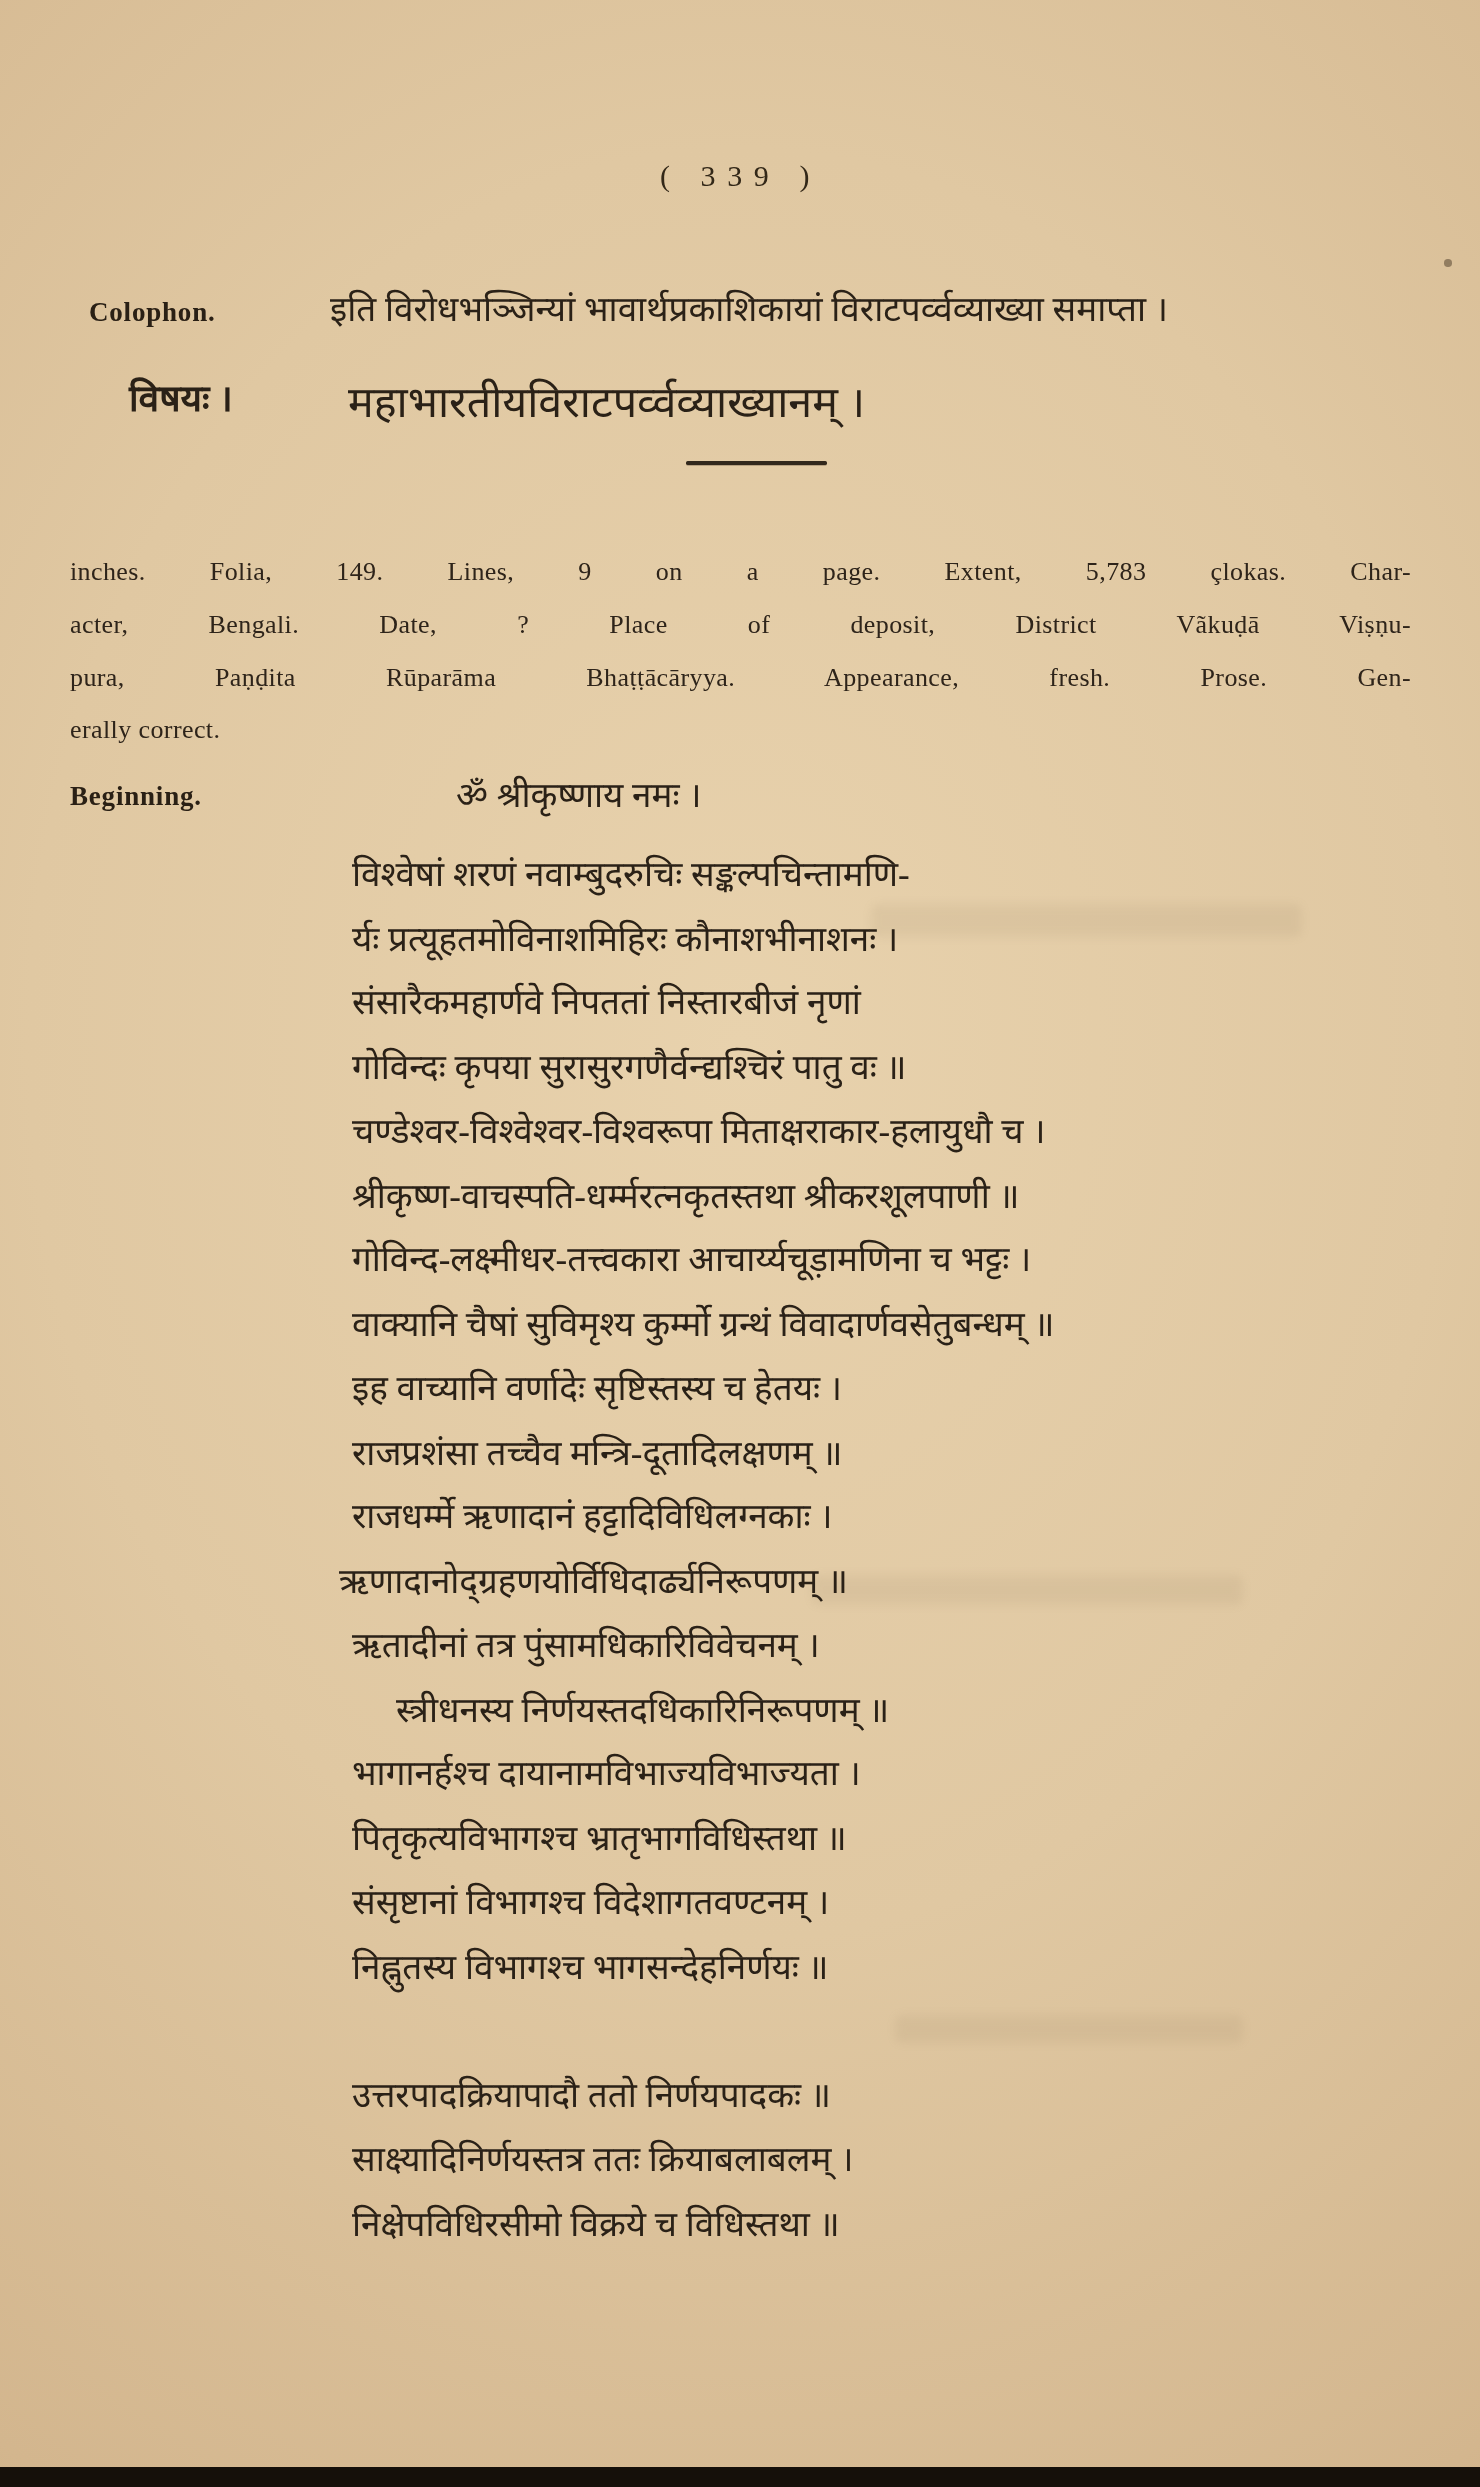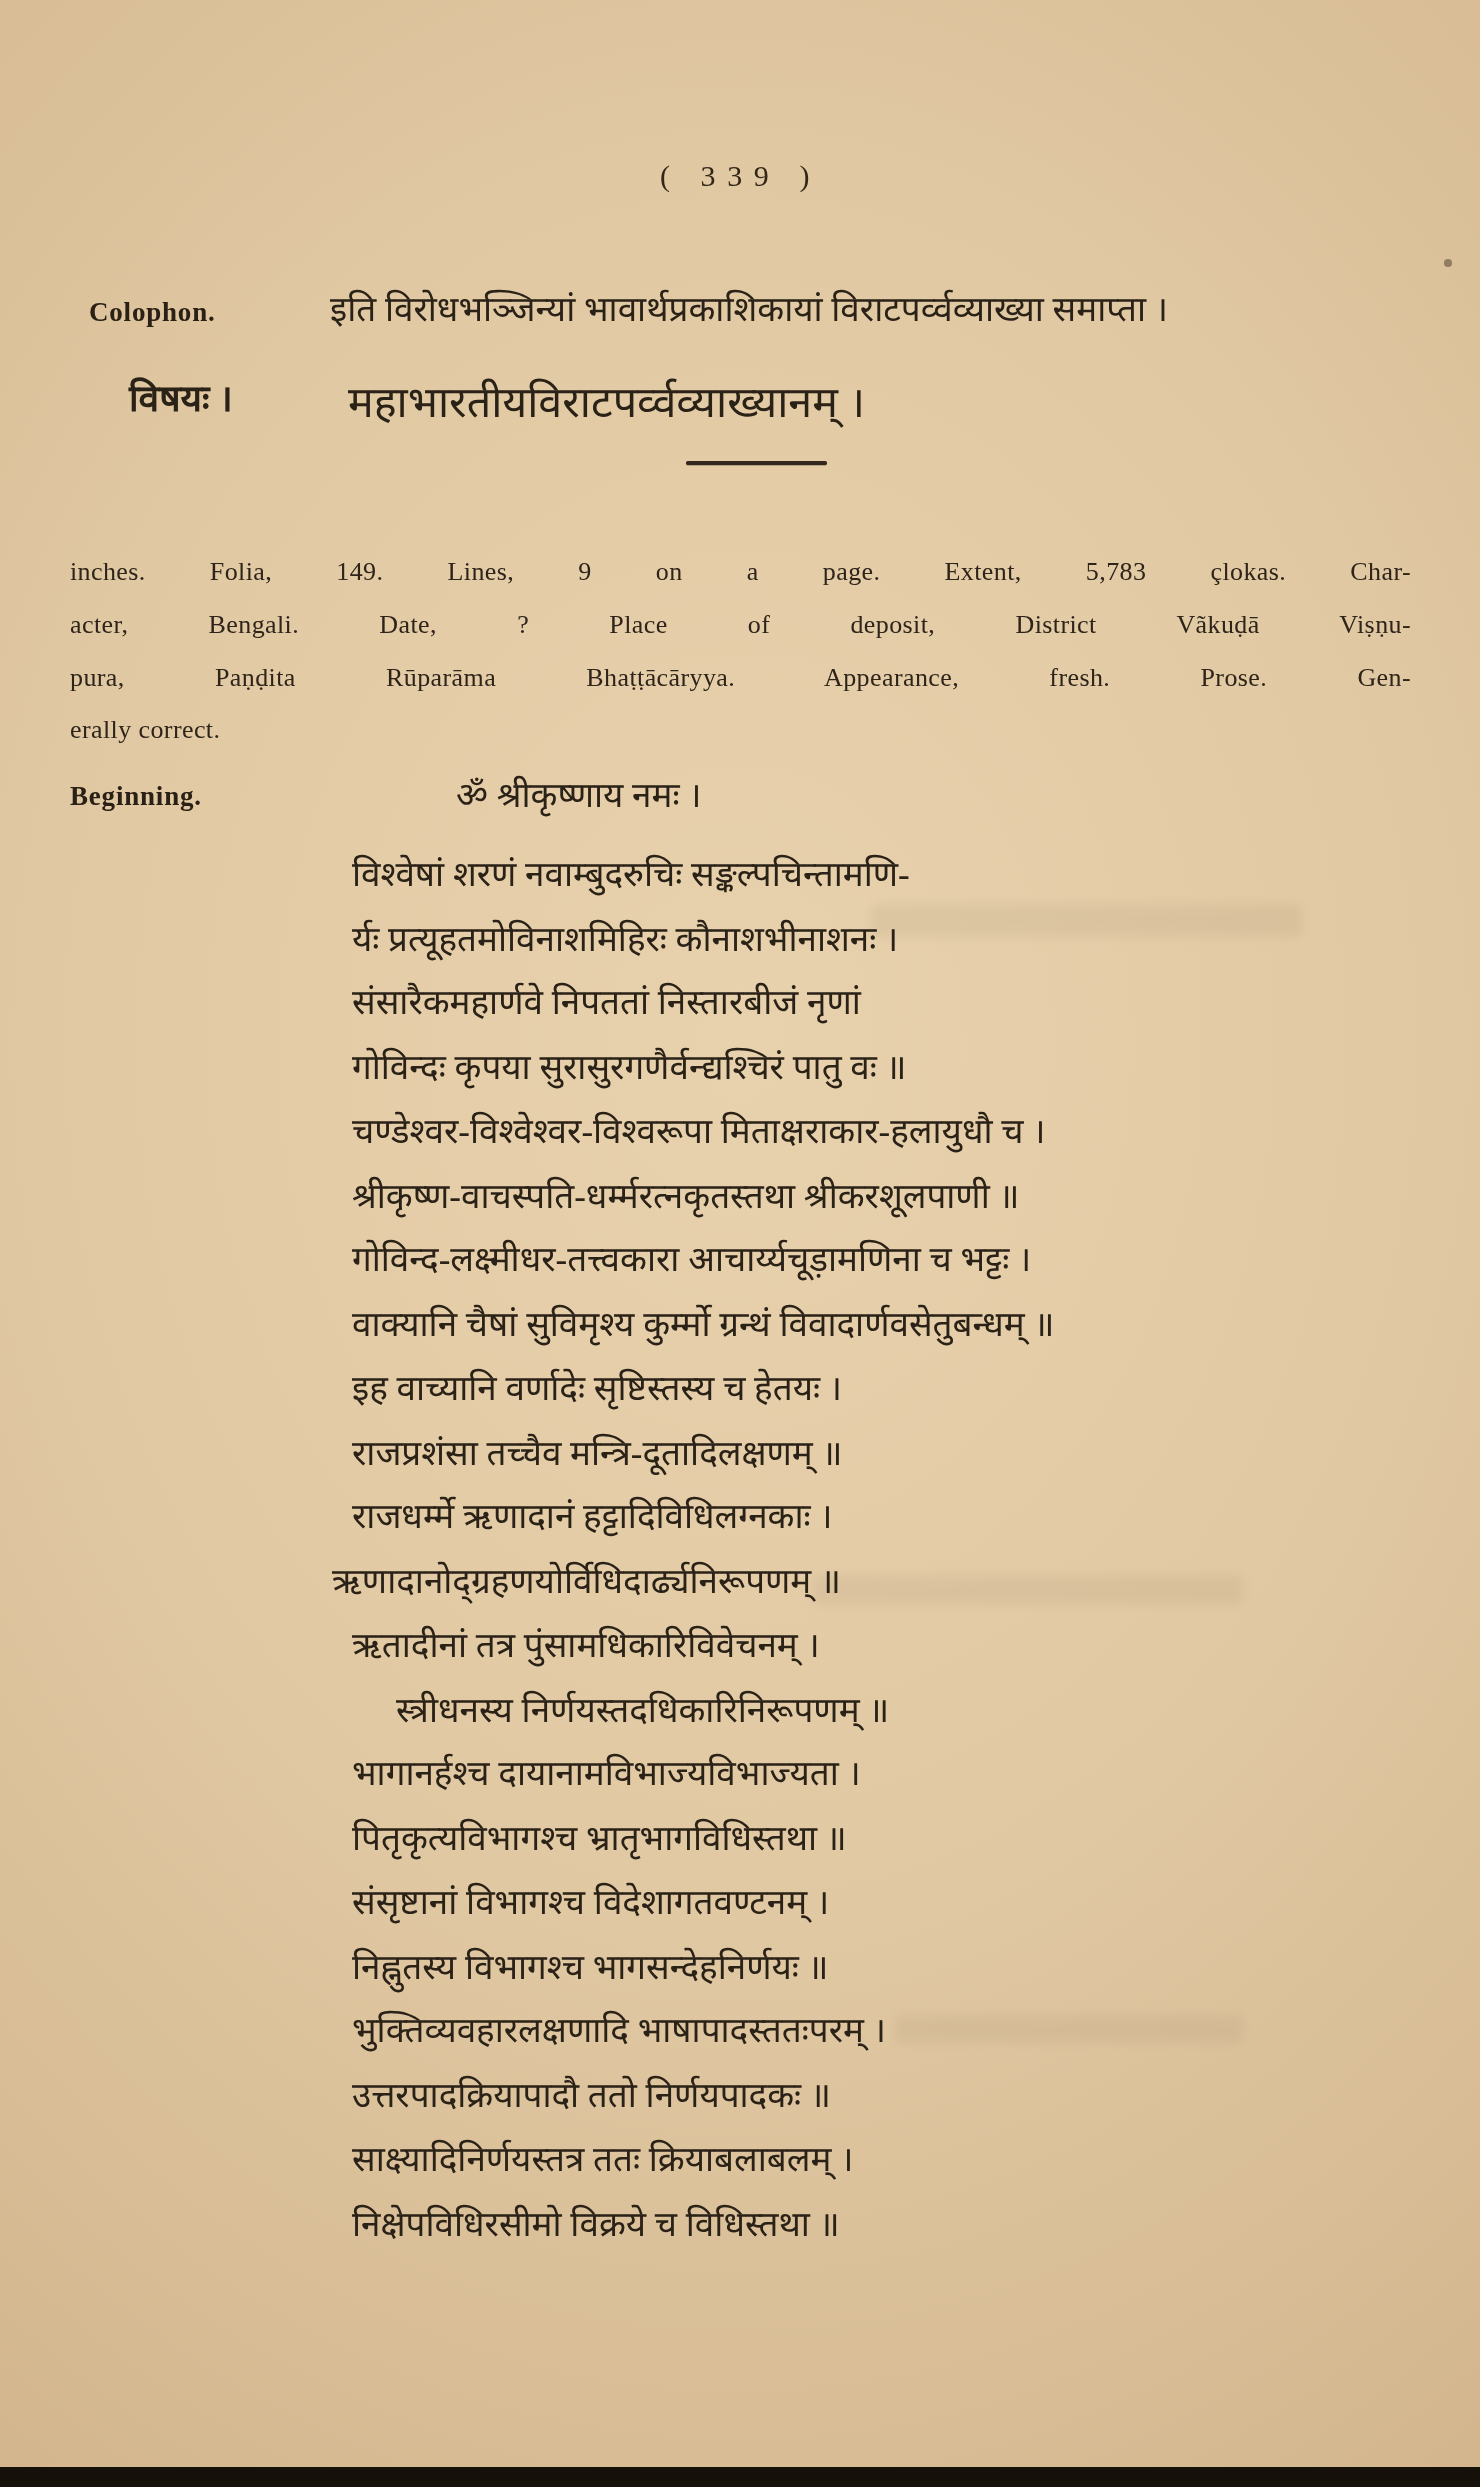--- a/index.html
+++ b/index.html
@@ -96,28 +96,27 @@
   <div class="abs dev" style="top:919px;left:352px;">र्यः प्रत्यूहतमोविनाशमिहिरः कौनाशभीनाशनः ।</div>
   <div class="abs dev" style="top:982px;left:352px;">संसारैकमहार्णवे निपततां निस्तारबीजं नृणां</div>
   <div class="abs dev" style="top:1047px;left:352px;">गोविन्दः कृपया सुरासुरगणैर्वन्द्यश्चिरं पातु वः ॥</div>
   <div class="abs dev" style="top:1111px;left:352px;">चण्डेश्वर-विश्वेश्वर-विश्वरूपा मिताक्षराकार-हलायुधौ च ।</div>
   <div class="abs dev" style="top:1176px;left:352px;">श्रीकृष्ण-वाचस्पति-धर्म्मरत्नकृतस्तथा श्रीकरशूलपाणी ॥</div>
   <div class="abs dev" style="top:1239px;left:352px;">गोविन्द-लक्ष्मीधर-तत्त्वकारा आचार्य्यचूड़ामणिना च भट्टः ।</div>
   <div class="abs dev" style="top:1304px;left:352px;">वाक्यानि चैषां सुविमृश्य कुर्म्मो ग्रन्थं विवादार्णवसेतुबन्धम् ॥</div>
   <div class="abs dev" style="top:1368px;left:352px;">इह वाच्यानि वर्णादेः सृष्टिस्तस्य च हेतयः ।</div>
   <div class="abs dev" style="top:1433px;left:352px;">राजप्रशंसा तच्चैव मन्त्रि-दूतादिलक्षणम् ॥</div>
   <div class="abs dev" style="top:1496px;left:352px;">राजधर्म्मे ऋणादानं हट्टादिविधिलग्नकाः ।</div>
-  <div class="abs dev" style="top:1561px;left:332px;">ऋणादानोद्ग्रहणयोर्विधिदार्ढ्यनिरूपणम् ॥</div>
+  <div class="abs dev" style="top:1561px;left:339px;">ऋणादानोद्ग्रहणयोर्विधिदार्ढ्यनिरूपणम् ॥</div>
   <div class="abs dev" style="top:1625px;left:352px;">ऋतादीनां तत्र पुंसामधिकारिविवेचनम् ।</div>
   <div class="abs dev" style="top:1690px;left:352px;margin-left:44px;">स्त्रीधनस्य निर्णयस्तदधिकारिनिरूपणम् ॥</div>
   <div class="abs dev" style="top:1753px;left:352px;">भागानर्हश्च दायानामविभाज्यविभाज्यता ।</div>
   <div class="abs dev" style="top:1818px;left:352px;">पितृकृत्यविभागश्च भ्रातृभागविधिस्तथा ॥</div>
   <div class="abs dev" style="top:1882px;left:352px;">संसृष्टानां विभागश्च विदेशागतवण्टनम् ।</div>
   <div class="abs dev" style="top:1947px;left:352px;">निह्नुतस्य विभागश्च भागसन्देहनिर्णयः ॥</div>
-  <div class="abs dev" style="top:2010px;left:352px;">भुक्तिव्यवहारलक्षणादि भाषापादस्ततःपरम् ।</div>
   <div class="abs dev" style="top:2075px;left:352px;">उत्तरपादक्रियापादौ ततो निर्णयपादकः ॥</div>
   <div class="abs dev" style="top:2139px;left:352px;">साक्ष्यादिनिर्णयस्तत्र ततः क्रियाबलाबलम् ।</div>
   <div class="abs dev" style="top:2204px;left:352px;">निक्षेपविधिरसीमो विक्रये च विधिस्तथा ॥</div>
 
   <div class="abs scan-bar"></div>
 
 </div>
 
 
 </body></html>

